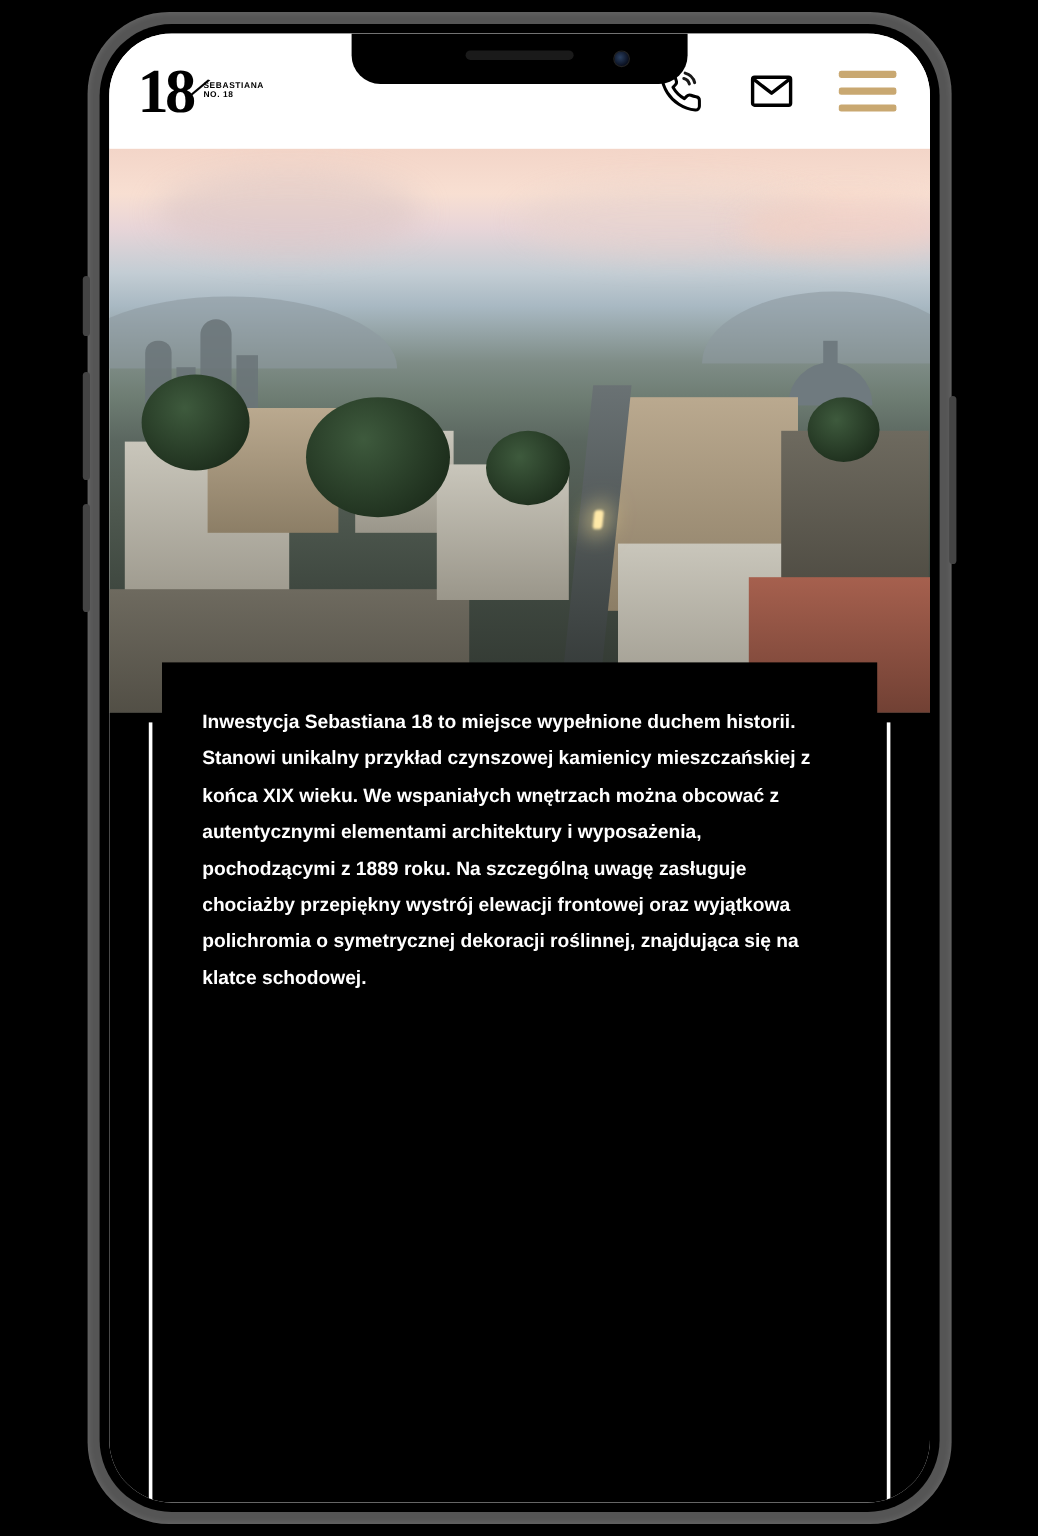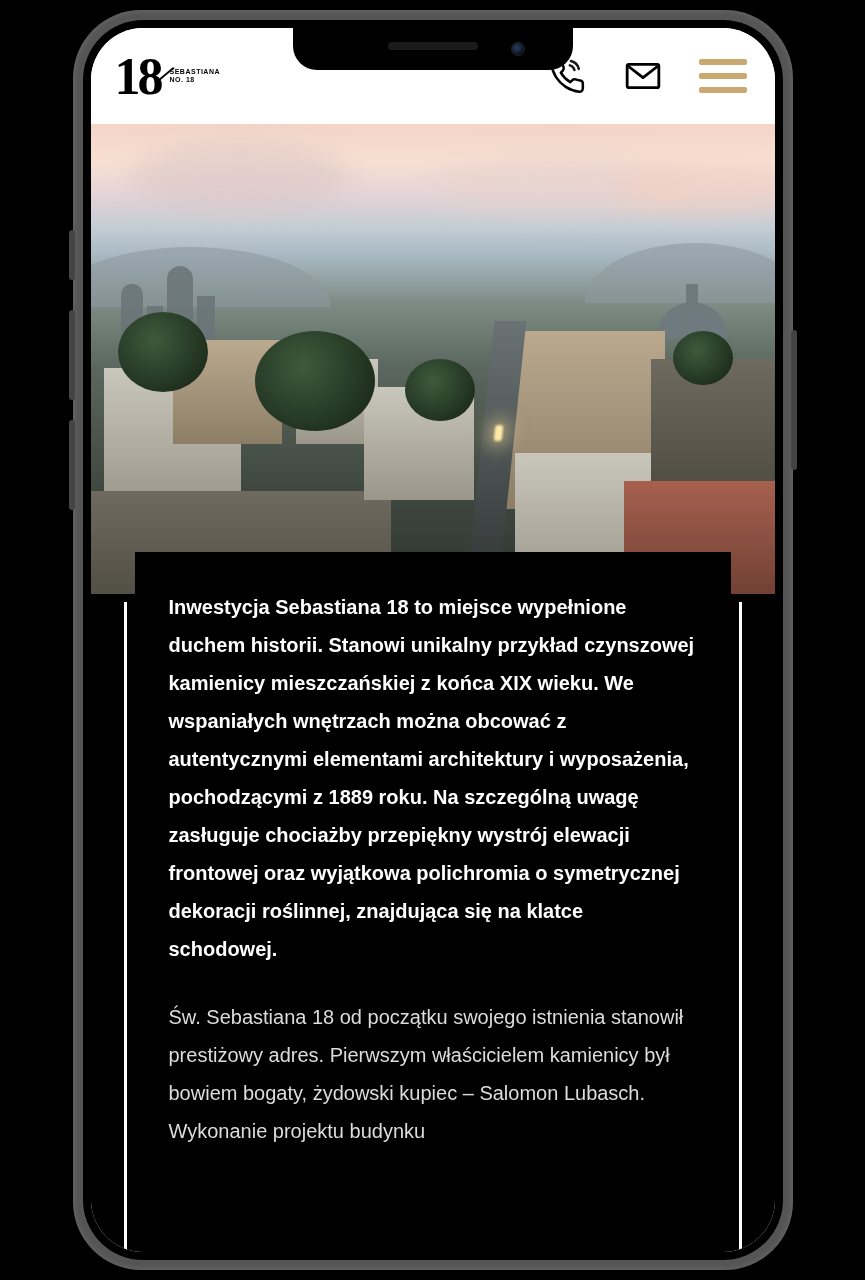--- a/index.html
+++ b/index.html
@@ -119,21 +119,21 @@
     position:absolute;left:44px;right:44px;top:-42px;
     background:#000;padding:36px 34px 0 34px;
   }
   .white-line-l{position:absolute;left:33px;top:8px;bottom:0;width:3px;background:#fff}
   .white-line-r{position:absolute;right:33px;top:8px;bottom:0;width:3px;background:#fff}
   h1{
     font-family:Georgia,'Times New Roman',serif;
     font-size:38px;font-weight:700;letter-spacing:.5px;margin-bottom:32px
   }
   .para{
-    font-size:20px;line-height:1.9;font-weight:600;margin-bottom:30px
+    font-size:16px;line-height:1.9;font-weight:600;margin-bottom:30px
   }
   .para.light{font-weight:400;color:#dcdcdc}
 </style>
 </head>
 <body>
 
 <div class="phone">
   <span class="side-btn sb-l1"></span>
   <span class="side-btn sb-l2"></span>
   <span class="side-btn sb-l3"></span>
@@ -210,20 +210,19 @@
             <span class="tree" style="right:6%;top:44%;width:60px;height:54px"></span>
             <span class="road"></span>
           </div>
         </div>
 
         <div class="content">
           <span class="white-line-l"></span>
           <span class="white-line-r"></span>
           <div class="content-box">
             <p class="para">Inwestycja Sebastiana 18 to miejsce wypełnione duchem historii. Stanowi unikalny przykład czynszowej kamienicy mieszczańskiej z końca XIX wieku. We wspaniałych wnętrzach można obcować z autentycznymi elementami architektury i wyposażenia, pochodzącymi z 1889 roku. Na szczególną uwagę zasługuje chociażby przepiękny wystrój elewacji frontowej oraz wyjątkowa polichromia o symetrycznej dekoracji roślinnej, znajdująca się na klatce schodowej.</p>
-            <p class="para light">Św. Sebastiana 18 od początku swojego istnienia stanowił prestiżowy adres. Pierwszym właścicielem kamienicy był bowiem bogaty, żydowski kupiec – Salomon Lubasch. Wykonanie projektu budynku</p>
           </div>
         </div>
 
       </div>
     </div>
   </div>
 </div>
 
 </body></html>

